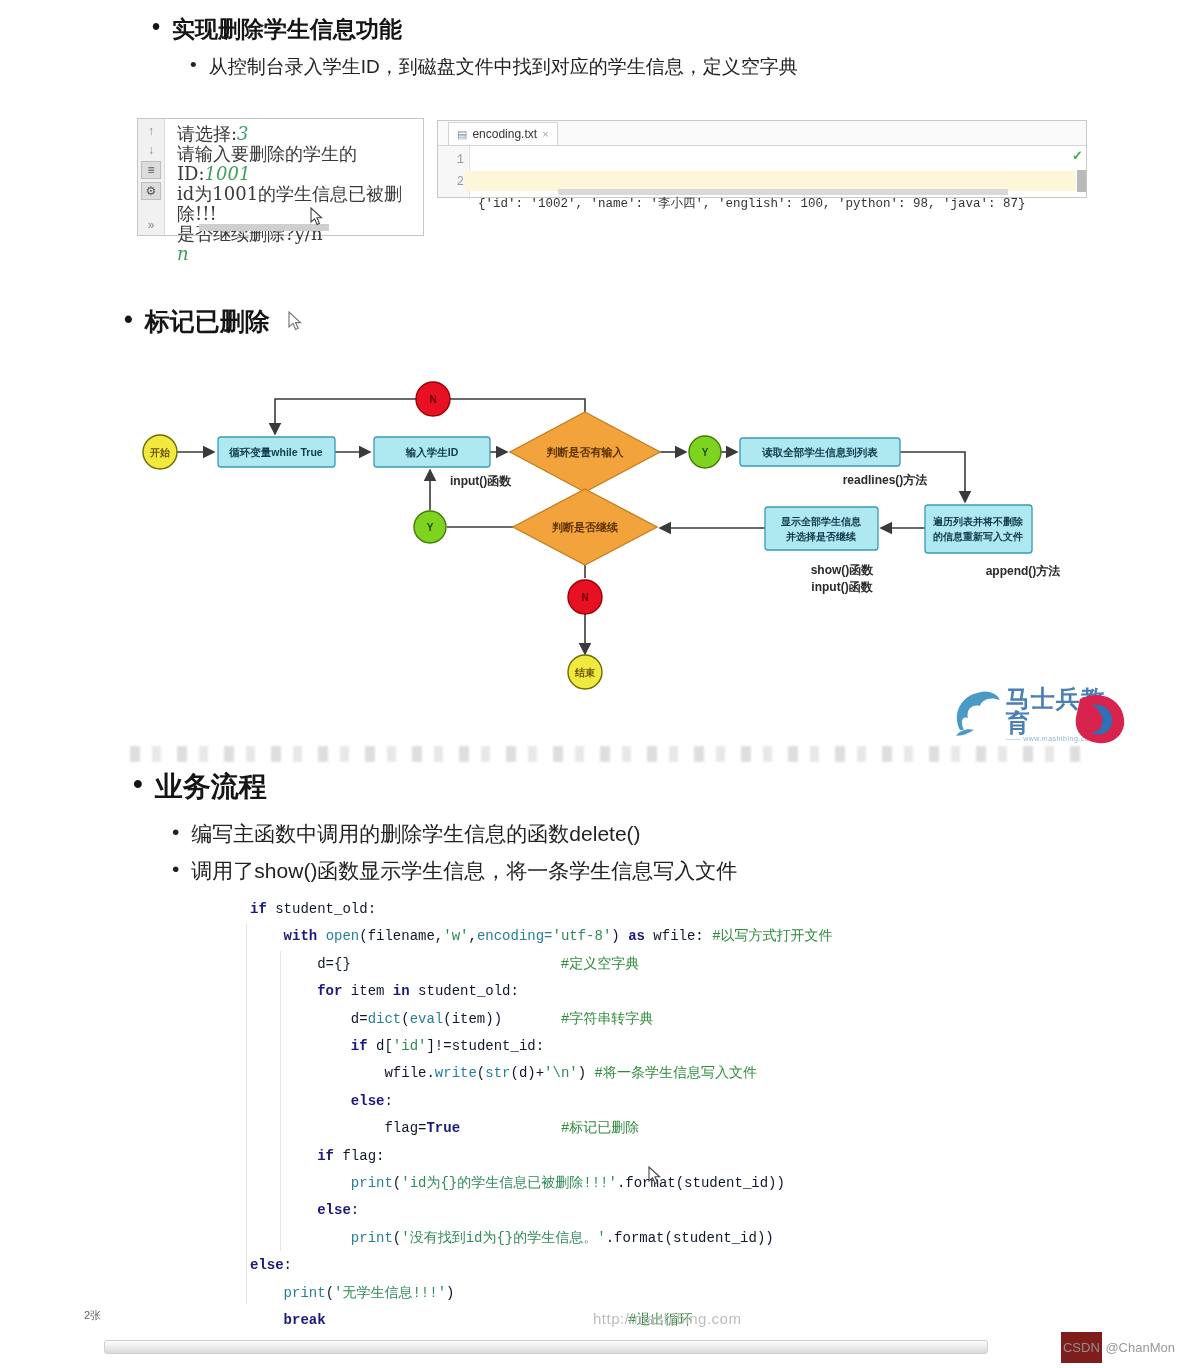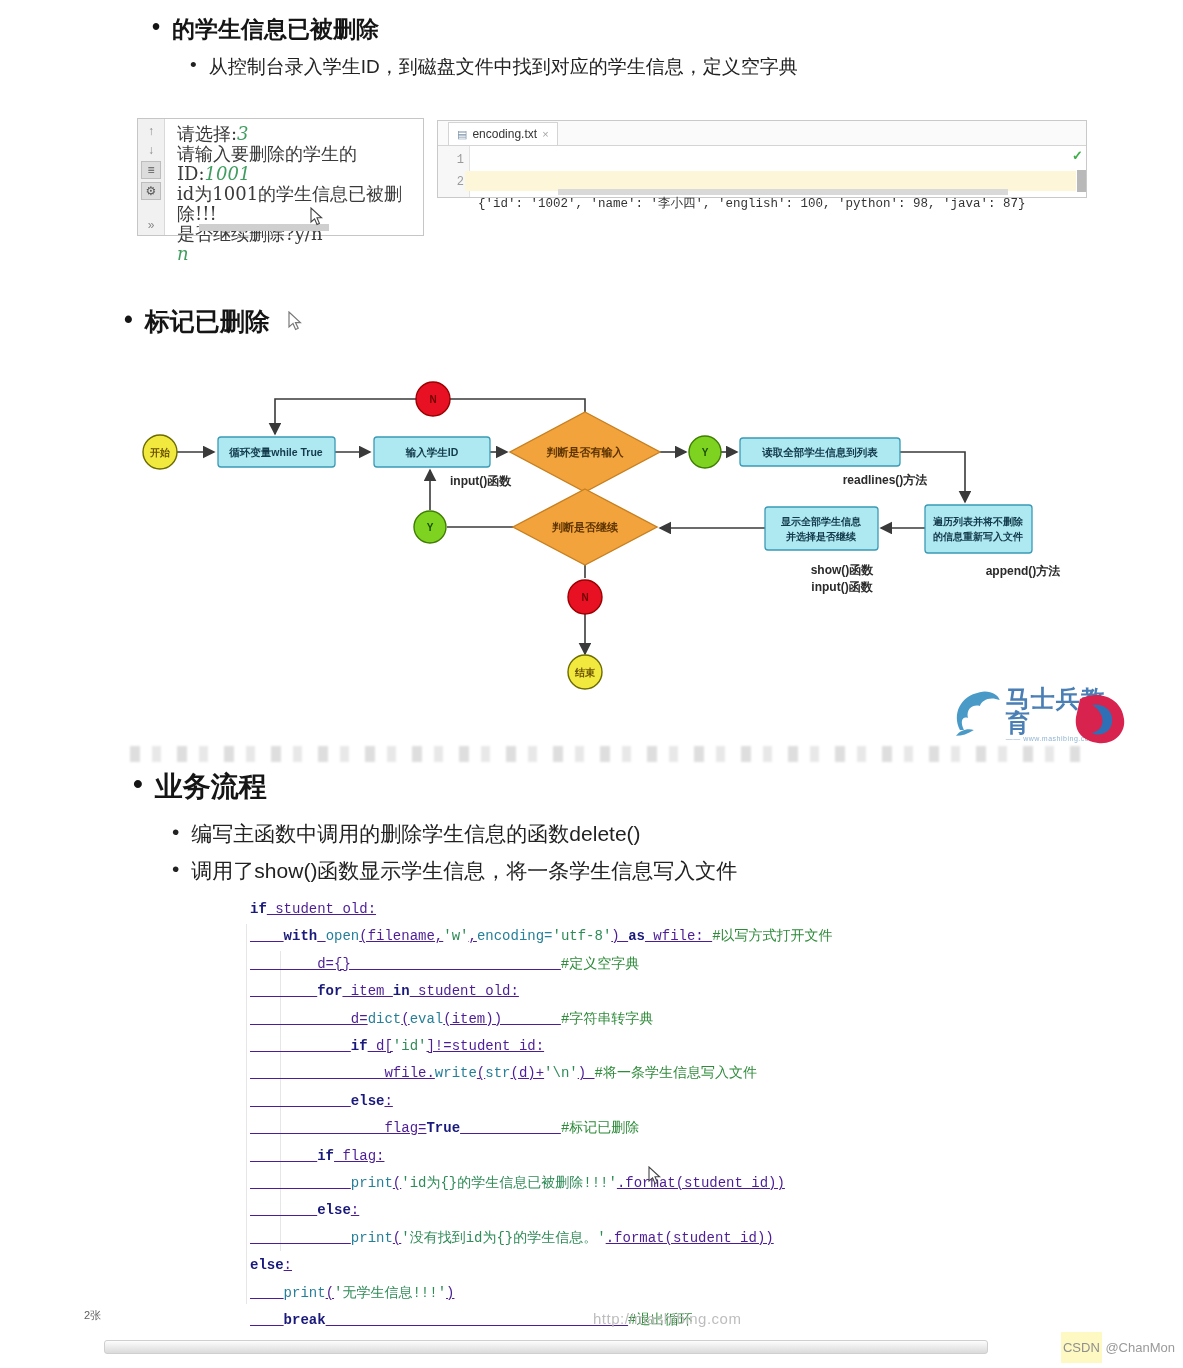--- a/index.html
+++ b/index.html
@@ -58,42 +58,42 @@
   .logo-badge{position:absolute;right:0;top:8px;}
 
   
   .codewrap{left:250px;top:896px;font-family:"Liberation Mono","DejaVu Sans Mono",monospace;
             font-size:14px;line-height:27.4px;white-space:pre;}
   .code-line{white-space:pre;}
   .c-kw{color:#19197b;font-weight:bold;}
   .c-fn{color:#267f99;}
   .c-str{color:#2e8b57;}
   .c-cm{color:#2e8b3a;}
-  .c-pl{color:#4c1d95;text-decoration:underline;}
+  .c-pl{color:#0f172a;}
   .guide{position:absolute;width:1px;background:#e6e6e6;}
 
   .watermark{left:593px;top:1310px;color:#bdbdbd;font-size:15px;letter-spacing:.5px;}
 
   
   .sb-pages{left:84px;top:1308px;font-size:11px;color:#5e5e5e;}
   .sb-bar{left:104px;top:1340px;width:882px;height:12px;border:1px solid #cfcfcf;border-radius:3px;
           background:linear-gradient(#fdfdfd,#dadada);}
   .sb-brand{right:8px;top:1340px;font-size:13px;color:#9a9a9a;}
-  .sb-brand .chip{background:#fef9c3;color:#8f8f8f;padding:8px 2px;}
+  .sb-brand .chip{background:#7f1d1d;color:#8f8f8f;padding:8px 2px;}
 
   .cursor-icon{pointer-events:none;}
 </style>
 </head>
 <body>
 
 <div id="canvas">
 
   <div class="abs row h1" style="left:152px;top:14px;">
     <span class="bullet">•</span>
-    <span>的学生信息已被删除</span>
+    <span>实现删除学生信息功能</span>
   </div>
   <div class="abs row h1b" style="left:190px;top:54px;">
     <span class="bullet">•</span>
     <span>从控制台录入学生ID，到磁盘文件中找到对应的学生信息，定义空字典</span>
   </div>
 
   <div class="abs console">
     <div class="con-toolbar">
       <span class="con-tool">↑</span>
       <span class="con-tool">↓</span>

